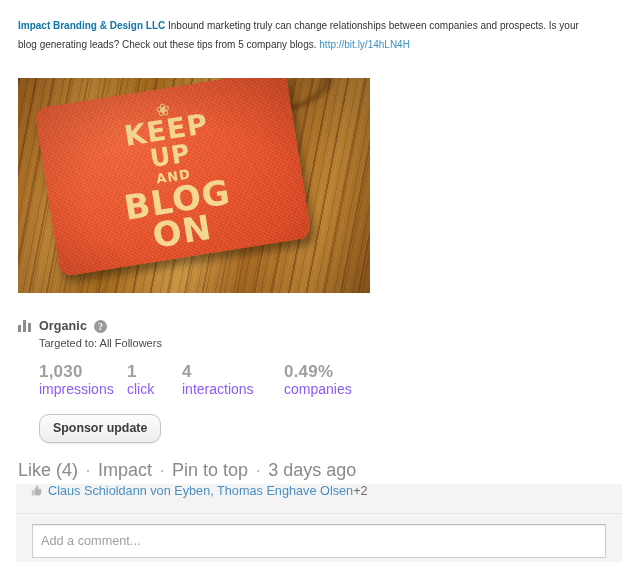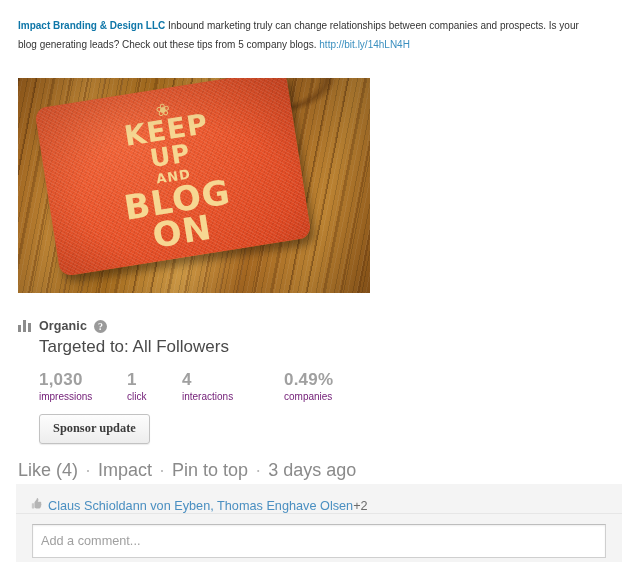--- a/index.html
+++ b/index.html
@@ -174,61 +174,61 @@
     color: #ffffff;
     font-size: 10px;
     font-weight: bold;
     line-height: 13px;
     text-align: center;
     font-family: "Liberation Serif", serif;
   }
   .targeted {
     margin-top: 3px;
     margin-left: 21px;
-    font-size: 17px;
+    font-size: 11px;
     color: #4a4a4a;
   }
   .metrics {
     margin-top: 13px;
     margin-left: 21px;
     display: flex;
     align-items: center;
   }
   .metric .value {
     font-size: 17px;
     font-weight: bold;
     color: #a0a0a0;
     line-height: 19px;
     letter-spacing: .2px;
   }
   .metric .label {
-    font-size: 10px;
-    color: #701a75;
+    font-size: 14px;
+    color: #8b5cf6;
     line-height: 16px;
   }
   .m-impressions { width: 88px; }
   .m-clicks      { width: 55px; }
   .m-interactions{ width: 102px; }
   .m-engagement  { width: 110px; }
 
   
   .sponsor-button {
     position: absolute;
     left: 39px;
     top: 414px;
     padding: 6px 13px 7px 13px;
     font-size: 12.4px;
     font-weight: bold;
     color: #3b3b3b;
     background: linear-gradient(to bottom, #fdfdfd 0%, #ededed 100%);
     border: 1px solid #c2c2c2;
-    border-radius: 3px;
+    border-radius: 10px;
     box-shadow: 0 1px 1px rgba(0,0,0,0.08);
     cursor: pointer;
-    font-family: Liberation Serif, serif;
+    font-family: Liberation Sans, sans-serif;
   }
 
   
   .social-bar {
     position: absolute;
     left: 18px;
     top: 460px;
     font-size: 18px;
     color: #8a8a8a;
     display: flex;
@@ -246,21 +246,21 @@
   
   .likers-row {
     position: absolute;
     left: 16px;
     top: 484px;
     width: 606px;
     height: 30px;
     background: #f4f4f4;
     border-bottom: 1px solid #e6e6e6;
     display: flex;
-    align-items: flex-end;
+    align-items: flex-start;
     box-sizing: border-box;
   }
   .thumb-icon {
     width: 22px;
     margin-left: 10px;
     text-align: center;
     color: #b0b0b0;
     font-size: 14px;
     line-height: 1;
   }

